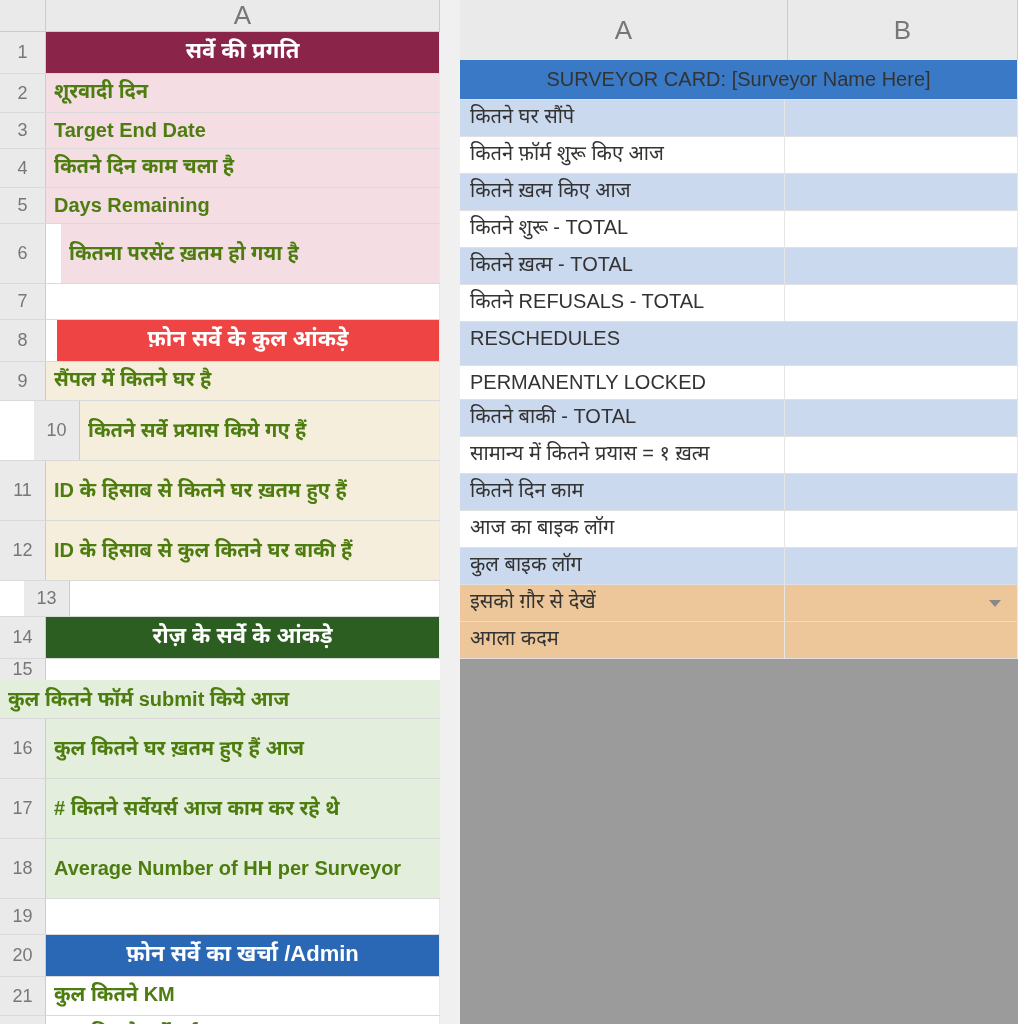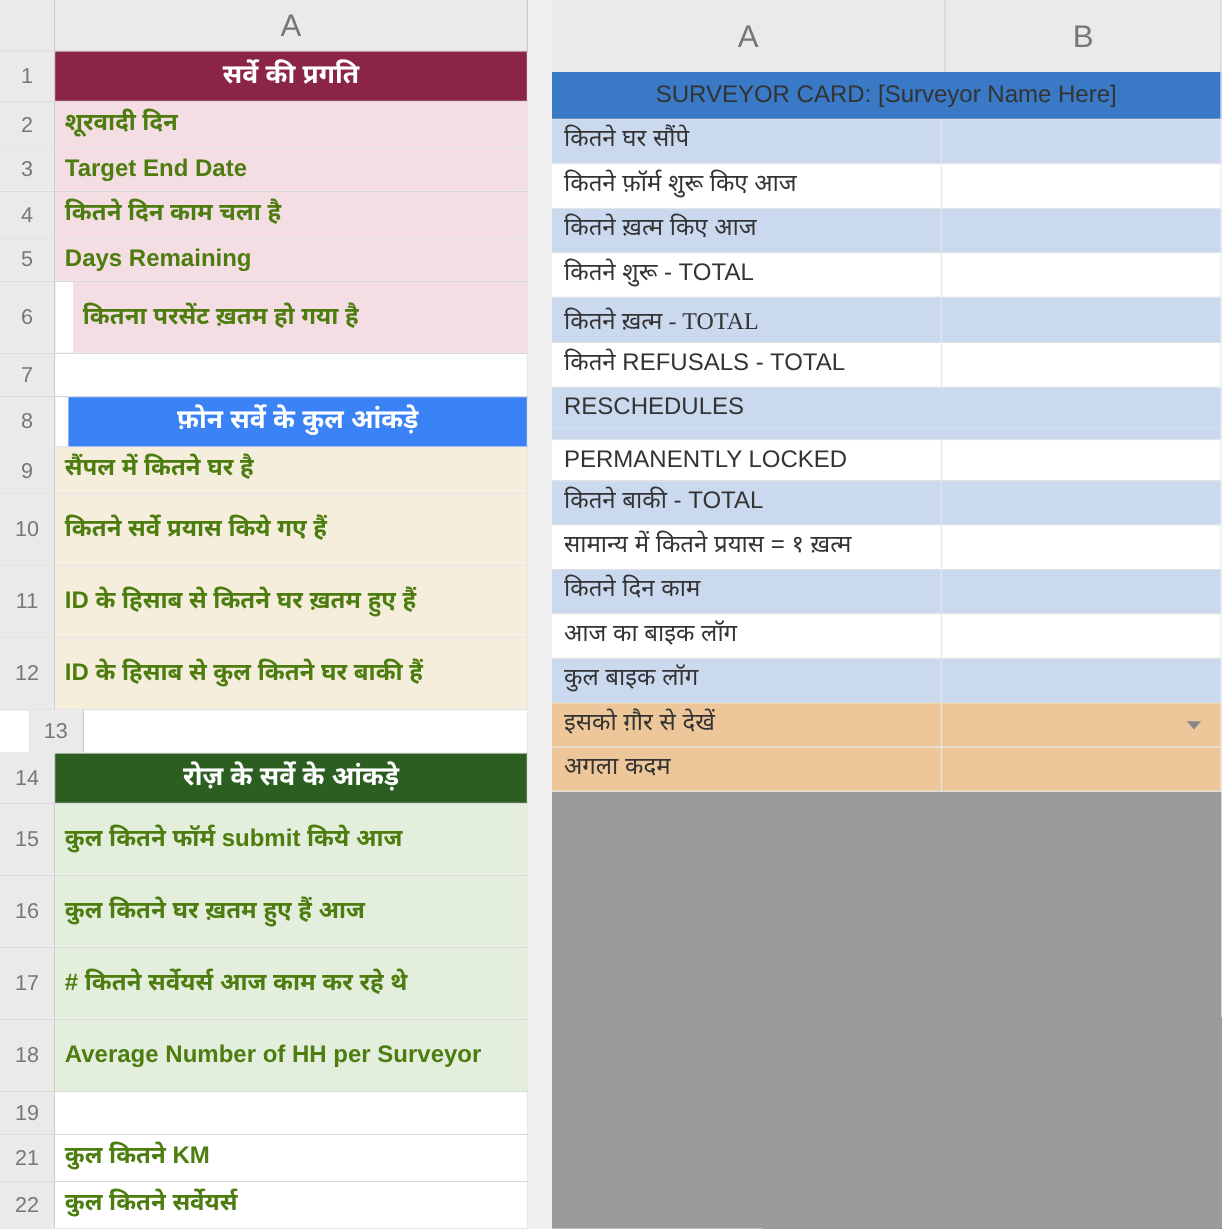--- a/index.html
+++ b/index.html
@@ -69,21 +69,21 @@
     border-right: 1px solid #e8e8e8;
   }
   .cell.header-cell {
     justify-content: center;
     color: #fff;
     font-size: 22px;
   }
   
   .bg-maroon { background: #8a2449; }
   .bg-pink   { background: #f4dee4; }
-  .bg-ochre  { background: #3b82f6; margin-left: 11px; }
+  .bg-ochre  { background: #ef4444; margin-left: 11px; }
   .bg-cream  { background: #f6eedd; }
   .bg-dgreen { background: #2c5e22; }
   .bg-lgreen { background: #e3eedd; }
   .bg-dblue  { background: #2a67b5; }
   .bg-lgray  { background: #ffffff; }
   .bg-empty  { background: #ffffff; }
 
   
   .right .rows .row { border-bottom: 1px solid #e0e0e0; }
   .right .cell { font-weight: normal; font-size: 20px; padding: 5px 10px; color:#333; }
@@ -142,59 +142,63 @@
         <div class="cell bg-empty"></div>
       </div>
       <div class="row" style="min-height: 36px;">
         <div class="rownum">8</div>
         <div class="cell bg-ochre header-cell">फ़ोन सर्वे के कुल आंकड़े</div>
       </div>
       <div class="row" style="min-height: 36px;">
         <div class="rownum">9</div>
         <div class="cell bg-cream">सैंपल में कितने घर है</div>
       </div>
-      <div class="row" style="min-height: 60px;">
+      <div class="row" style="min-height: 60px; padding-left: 34px;">
         <div class="rownum">10</div>
         <div class="cell bg-cream" style="line-height: 1.25;">कितने सर्वे प्रयास किये गए हैं</div>
       </div>
       <div class="row" style="min-height: 60px;">
         <div class="rownum">11</div>
         <div class="cell bg-cream" style="line-height: 1.25;">ID के हिसाब से कितने घर ख़तम हुए हैं</div>
       </div>
       <div class="row" style="min-height: 60px;">
         <div class="rownum">12</div>
         <div class="cell bg-cream" style="line-height: 1.25;">ID के हिसाब से कुल कितने घर बाकी हैं</div>
       </div>
       <div class="row" style="min-height: 36px; padding-left: 24px;">
         <div class="rownum">13</div>
         <div class="cell bg-empty"></div>
       </div>
       <div class="row" style="min-height: 36px;">
         <div class="rownum">14</div>
         <div class="cell bg-dgreen header-cell">रोज़ के सर्वे के आंकड़े</div>
       </div>
-      <div class="row" style="min-height: 60px;">
+      <div class="row" style="min-height: 60px; flex-direction: column;">
         <div class="rownum">15</div>
         <div class="cell bg-lgreen" style="line-height: 1.25;">कुल कितने फॉर्म submit किये आज</div>
       </div>
       <div class="row" style="min-height: 60px;">
         <div class="rownum">16</div>
         <div class="cell bg-lgreen" style="line-height: 1.25;">कुल कितने घर ख़तम हुए हैं आज</div>
       </div>
       <div class="row" style="min-height: 60px;">
         <div class="rownum">17</div>
         <div class="cell bg-lgreen" style="line-height: 1.25;"># कितने सर्वेयर्स आज काम कर रहे थे</div>
       </div>
       <div class="row" style="min-height: 60px;">
         <div class="rownum">18</div>
         <div class="cell bg-lgreen" style="line-height: 1.25; text-align: right;">Average Number of HH per Surveyor</div>
       </div>
       <div class="row" style="min-height: 36px;">
         <div class="rownum">19</div>
         <div class="cell bg-empty"></div>
+      </div>
+      <div class="row" style="min-height: 36px;">
+        <div class="rownum">20</div>
+        <div class="cell bg-dblue header-cell">फ़ोन सर्वे का खर्चा /Admin</div>
       </div>
       <div class="row" style="min-height: 36px;">
         <div class="rownum">21</div>
         <div class="cell bg-lgray">कुल कितने KM</div>
       </div>
       <div class="row" style="min-height: 36px;">
         <div class="rownum">22</div>
         <div class="cell bg-lgray">कुल कितने सर्वेयर्स</div>
       </div>
     </div>
@@ -220,21 +224,21 @@
           <div class="cell rcell-b bg-white"></div>
         </div>
         <div class="row" style="min-height: 33px;">
           <div class="cell b bg-ltblue">कितने ख़त्म किए आज</div>
           <div class="cell rcell-b bg-ltblue"></div>
         </div>
         <div class="row" style="min-height: 33px;">
           <div class="cell b bg-white">कितने शुरू - TOTAL</div>
           <div class="cell rcell-b bg-white"></div>
         </div>
-        <div class="row" style="min-height: 33px; font-family: Liberation Serif, serif;">
+        <div class="row" style="min-height: 33px;">
           <div class="cell b bg-ltblue">कितने ख़त्म - TOTAL</div>
           <div class="cell rcell-b bg-ltblue"></div>
         </div>
         <div class="row" style="min-height: 33px;">
           <div class="cell b bg-white">कितने REFUSALS - TOTAL</div>
           <div class="cell rcell-b bg-white"></div>
         </div>
         <div class="row" style="min-height: 33px; flex-direction: column;">
           <div class="cell b bg-ltblue">RESCHEDULES</div>
           <div class="cell rcell-b bg-ltblue"></div>

